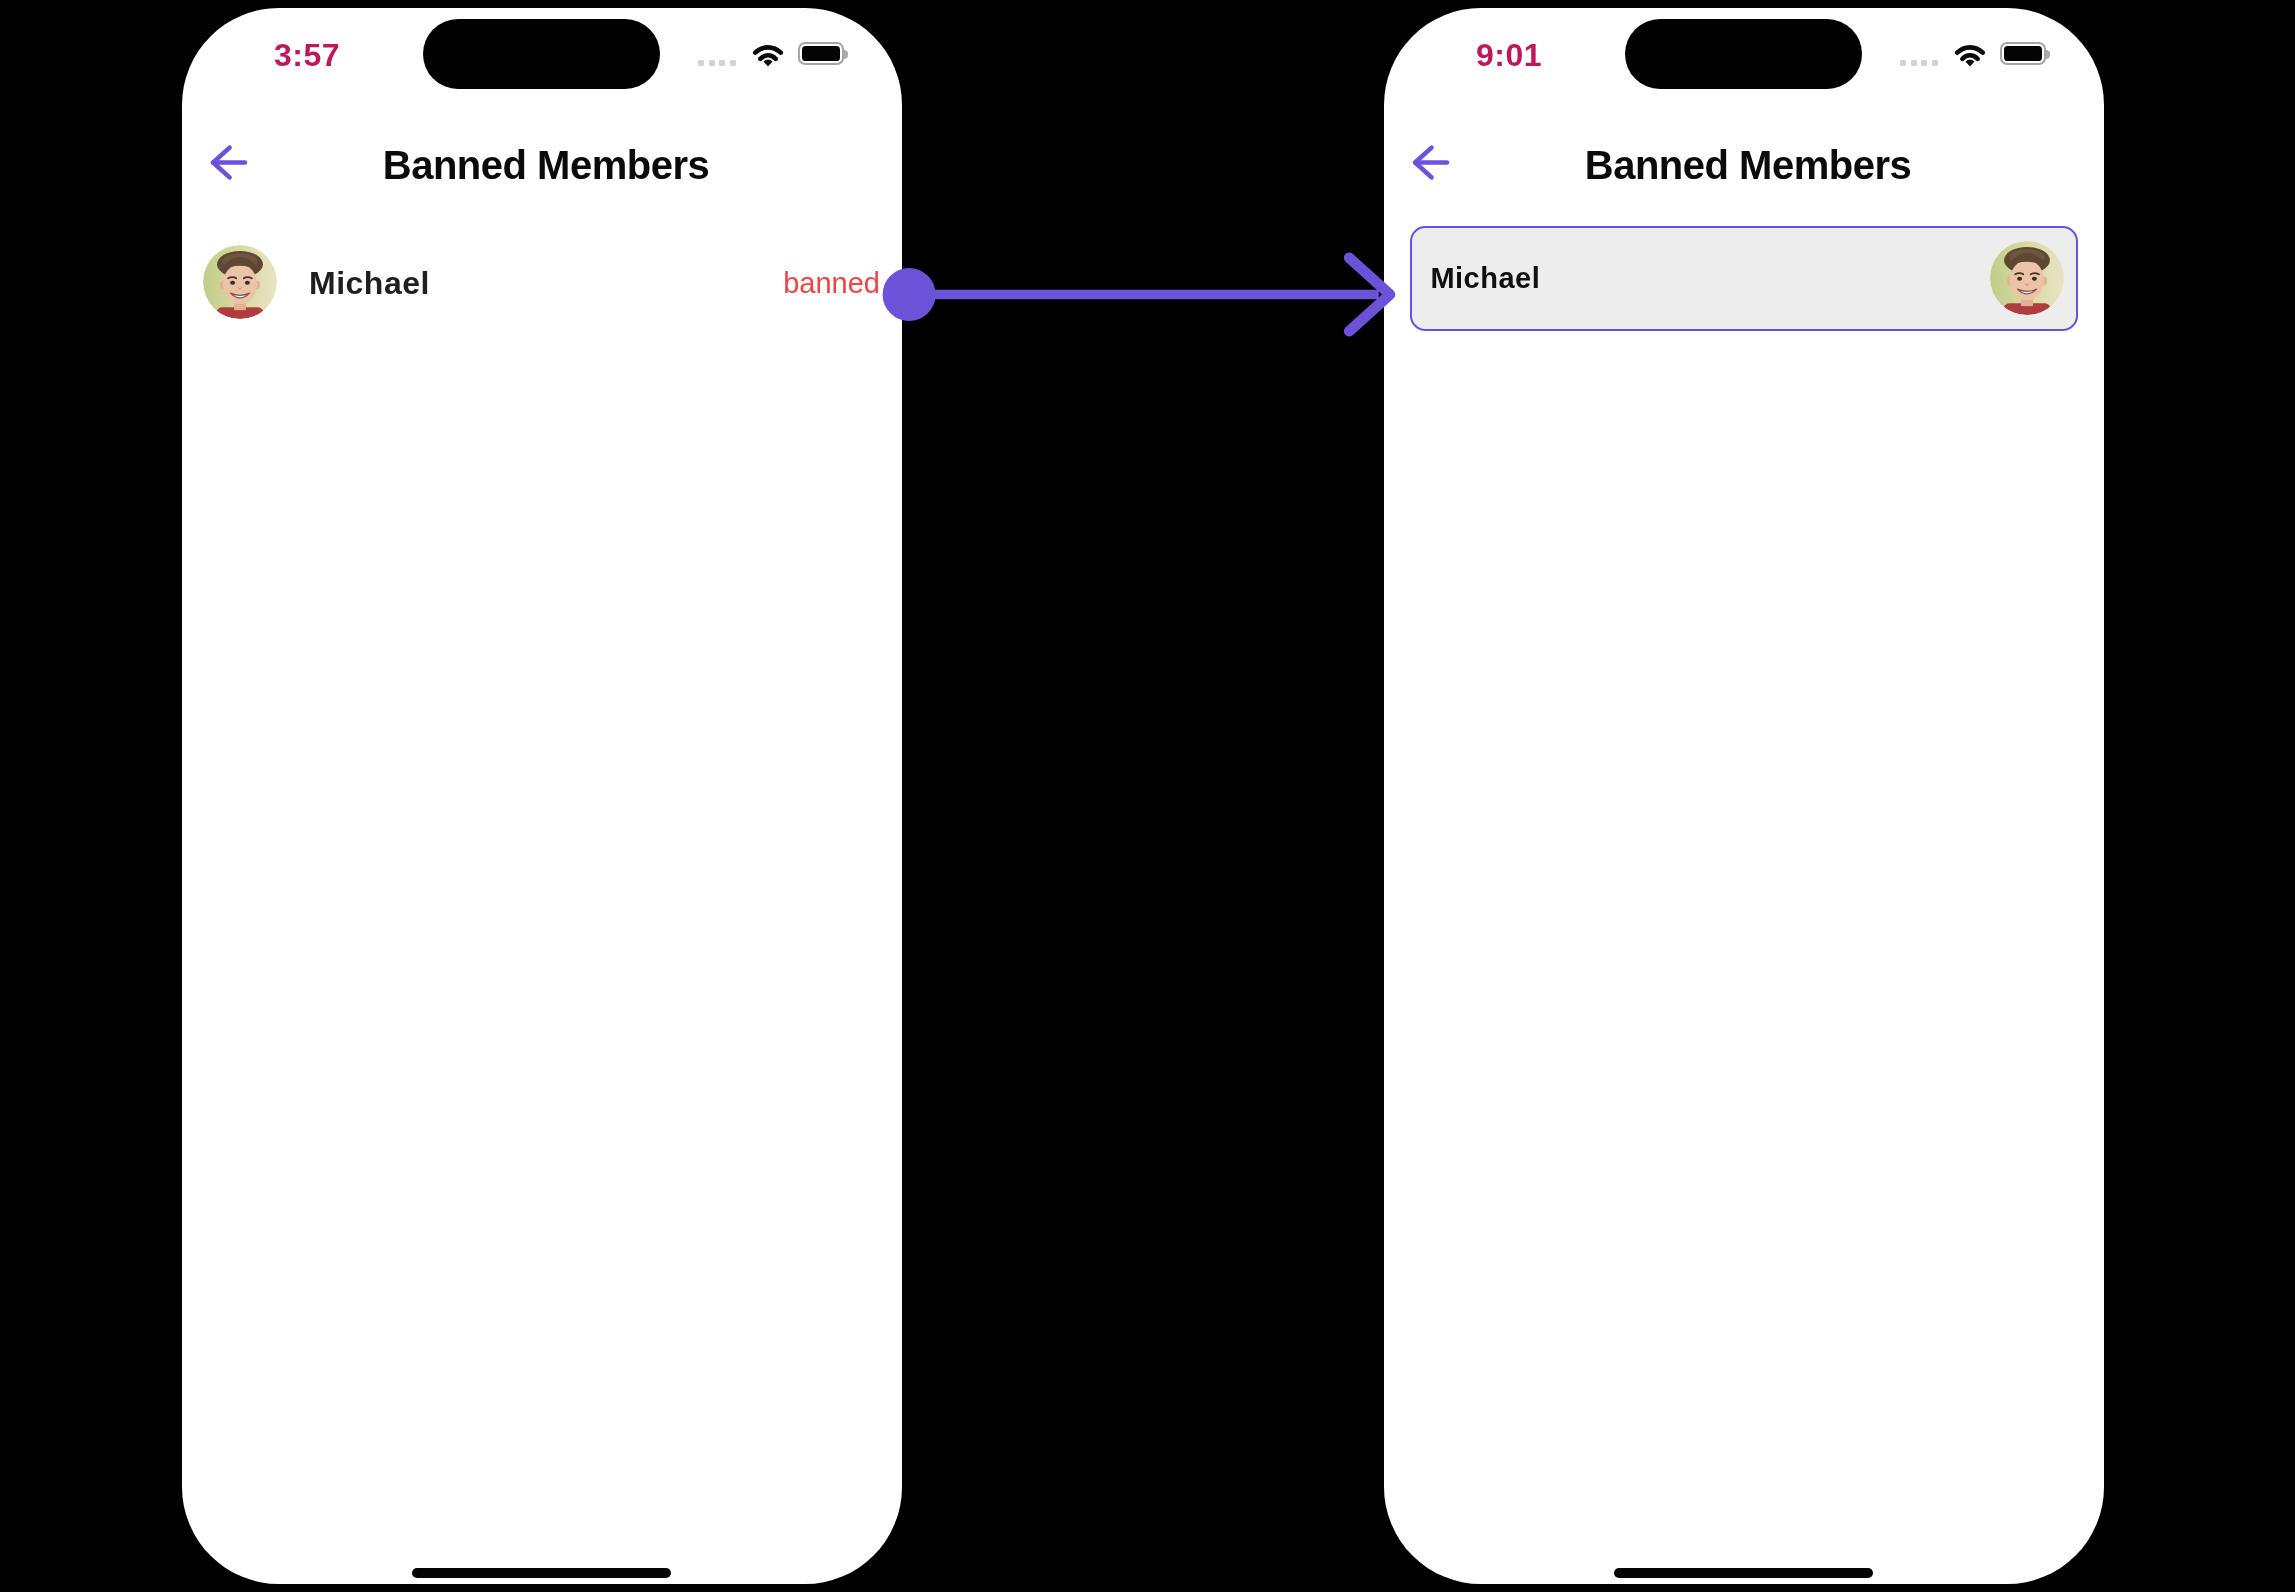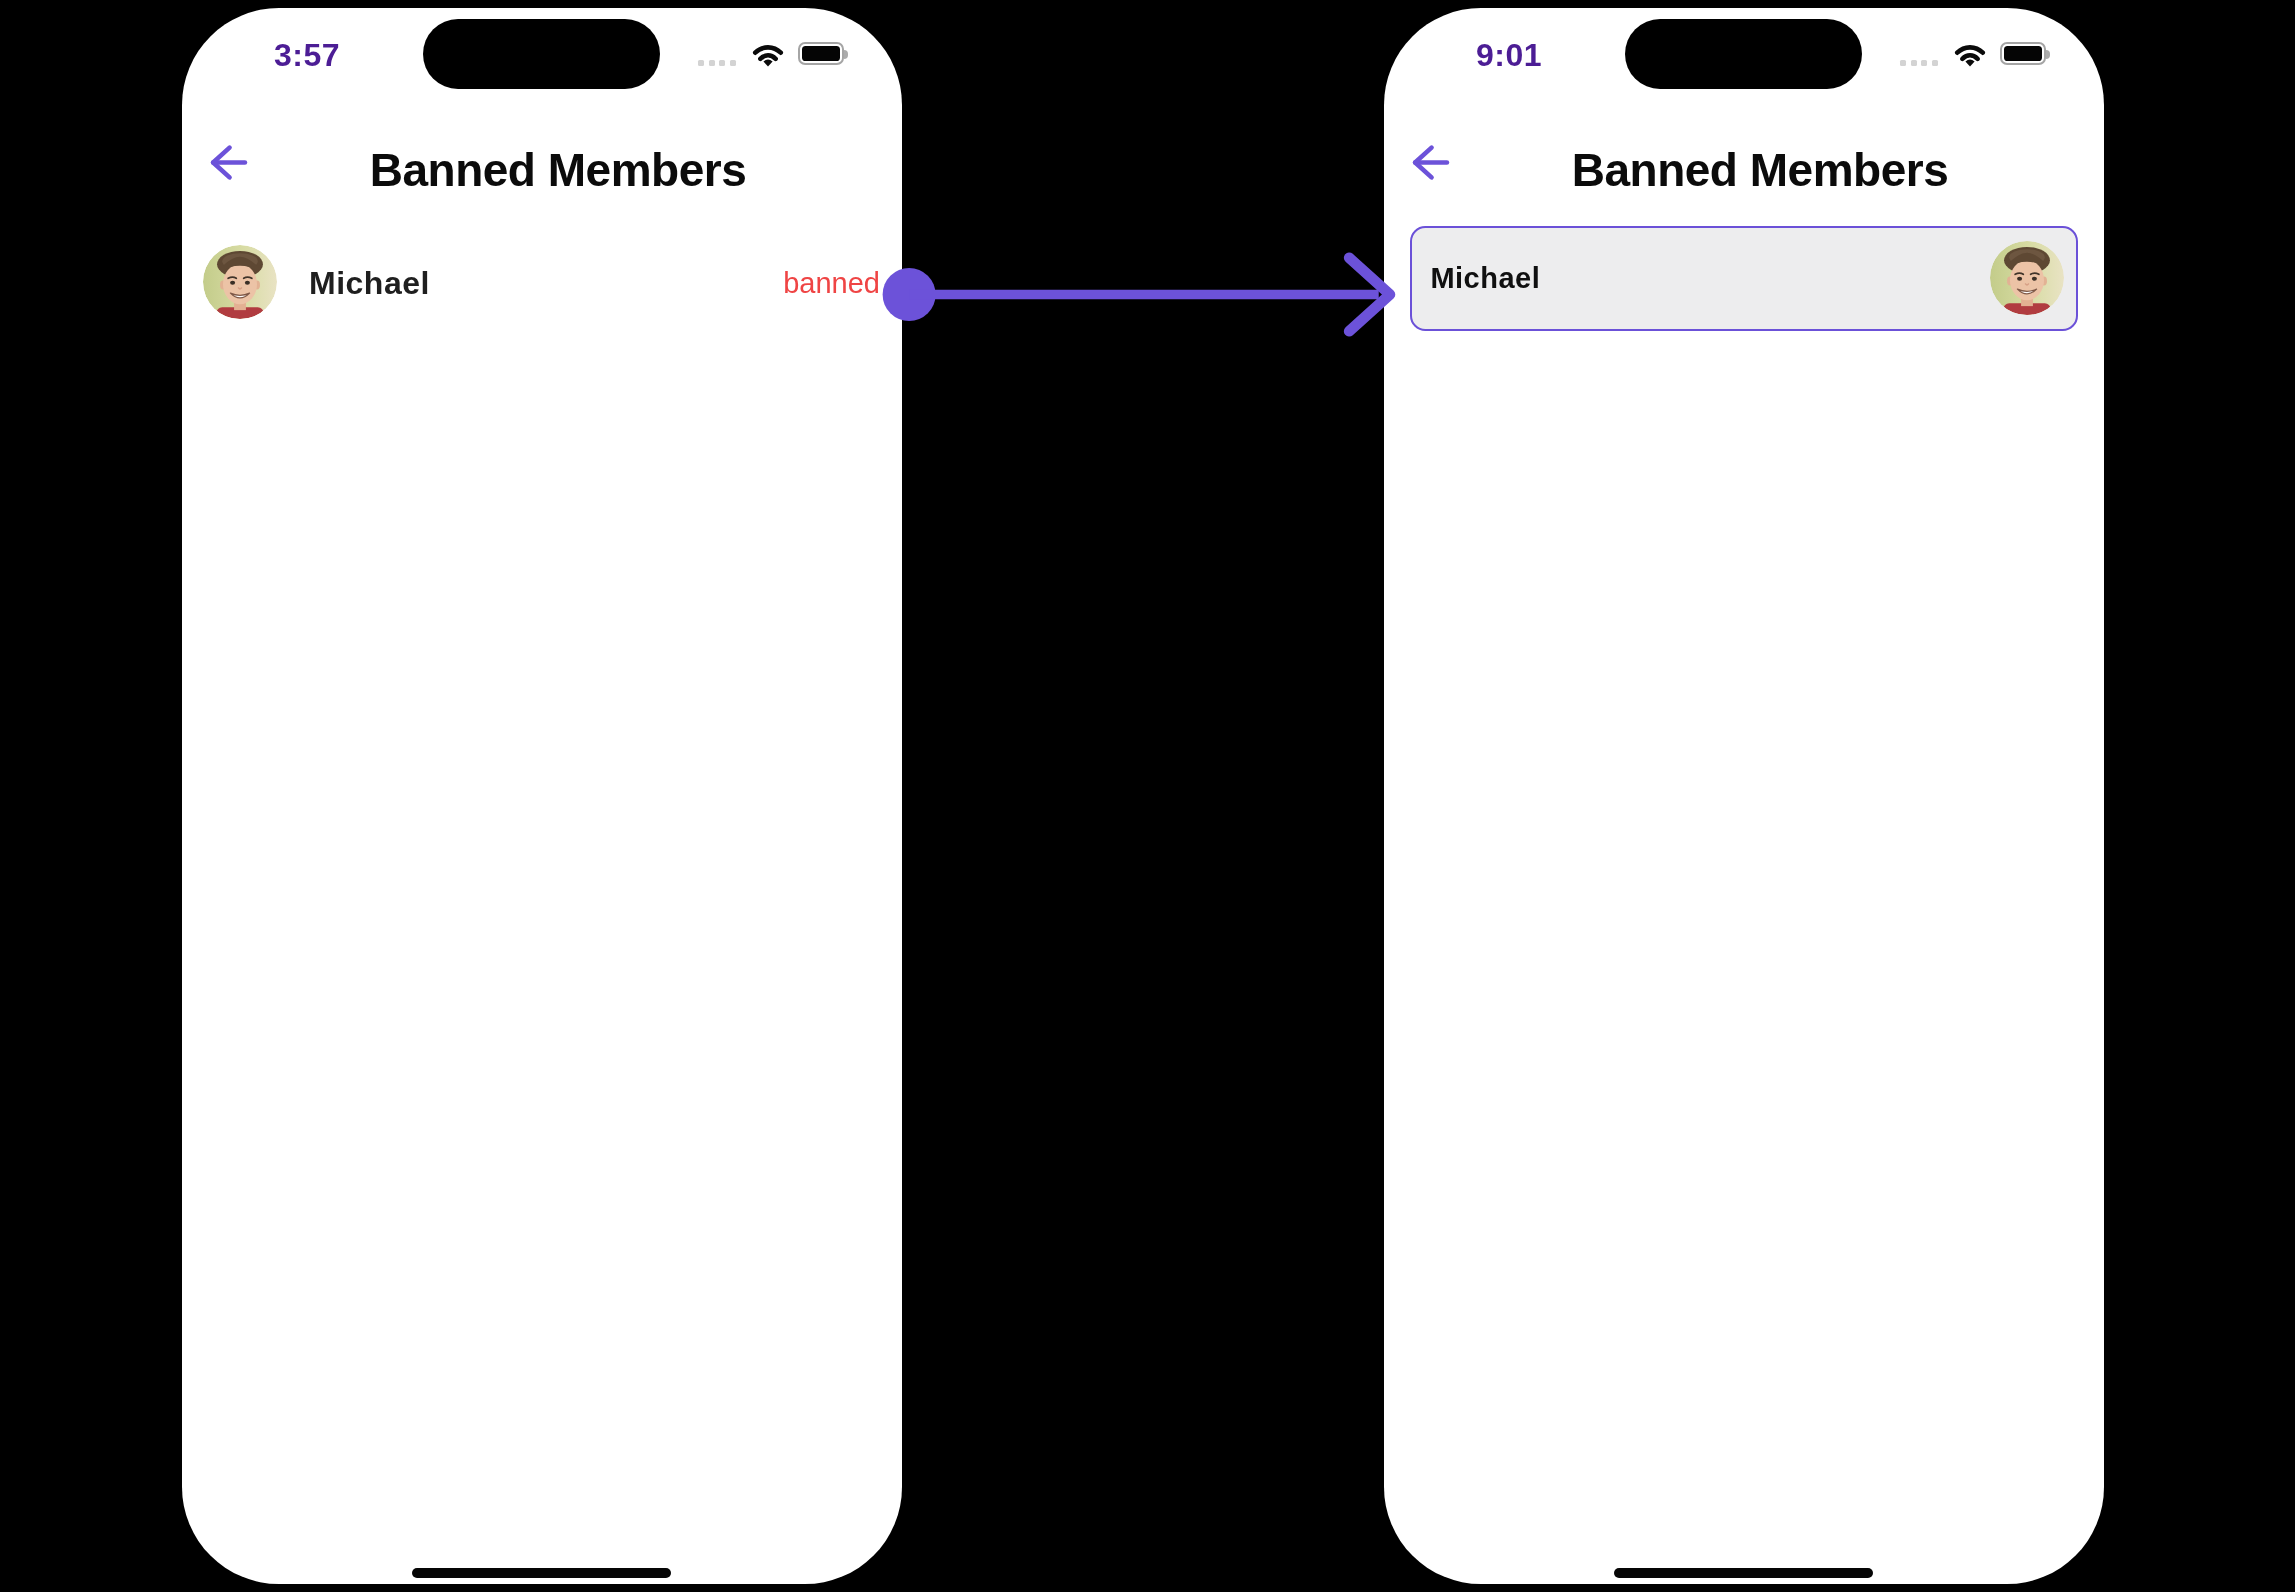--- a/index.html
+++ b/index.html
@@ -6,37 +6,37 @@
   #canvas{position:relative;width:2295px;height:1593px;background:#000;overflow:hidden;
           font-family:"Liberation Sans","DejaVu Sans",sans-serif;}
 
   .phone{position:absolute;top:7.7px;width:720px;height:1576px;background:#fff;
          border-radius:97px;overflow:hidden;}
   .phone.left{left:182px;}
   .phone.right{left:1384px;}
 
   
   .time{position:absolute;left:92px;top:31px;width:153px;height:33px;line-height:33px;
-        font-size:32px;font-weight:700;color:#4c1d95;letter-spacing:0.5px;}
+        font-size:32px;font-weight:700;color:#be185d;letter-spacing:0.5px;}
   .island{position:absolute;left:241px;top:11.7px;width:237px;height:70px;background:#000;
           border-radius:35px;}
   .status-icons{position:absolute;right:51px;top:31px;width:153px;height:36px;}
   .dots{position:absolute;left:0px;top:21.4px;display:flex;gap:4.6px;}
   .dots span{width:6.1px;height:5.6px;border-radius:1.5px;background:#D3D3D3;display:block;}
   .wifi{position:absolute;left:54px;top:4.1px;}
   .battery{position:absolute;left:100px;top:3.1px;width:46px;height:23.5px;
            border:2px solid #A5A5A5;border-radius:7.1px;box-sizing:border-box;}
   .battery .fill{position:absolute;left:2px;top:2px;right:2px;bottom:2px;background:#050505;border-radius:3.6px;}
   .battery .nub{position:absolute;right:-6.1px;top:6.6px;width:4.1px;height:8.2px;background:#ACACAC;
                 border-radius:0 4.1px 4.1px 0;}
 
   
   .back-btn{position:absolute;left:24.5px;top:136px;width:41px;height:37px;cursor:pointer;}
-  .title{position:absolute;left:16px;top:135px;width:100%;text-align:center;
-         font-size:46px;font-weight:600;color:#0b0b0b;letter-spacing:-0.5px;}
+  .title{position:absolute;left:4px;top:135px;width:100%;text-align:center;
+         font-size:40px;font-weight:600;color:#0b0b0b;letter-spacing:-0.5px;}
 
   
   .member-row{position:absolute;left:0;top:231px;width:100%;height:88px;}
   .member-row .avatar{position:absolute;left:21.4px;top:6.6px;width:74px;height:74px;}
   .member-name{position:absolute;left:127px;top:0;height:88px;line-height:88px;
                font-size:32px;font-weight:600;color:#1f1f1f;letter-spacing:0.5px;}
   .member-status{position:absolute;right:22px;top:0;height:88px;line-height:88px;
                  font-size:29px;font-weight:400;color:#ef4444;}
 
   

